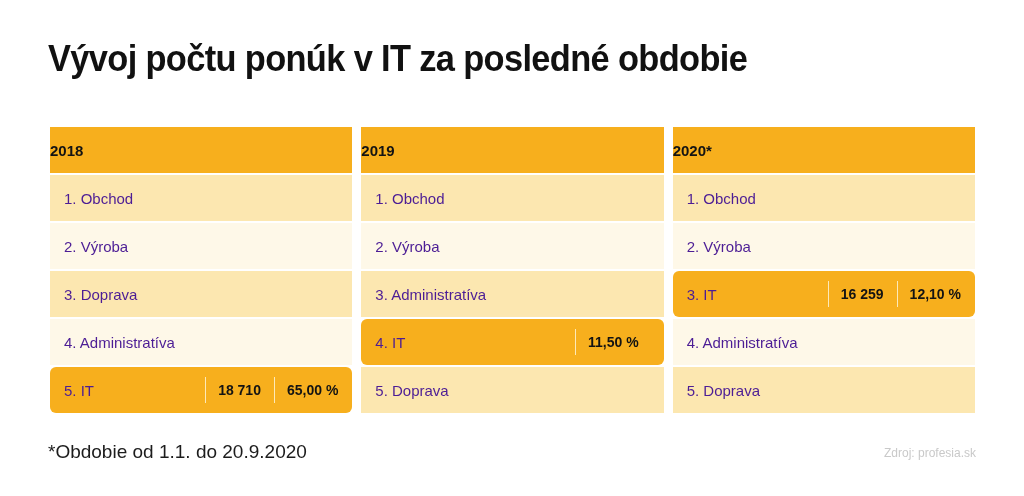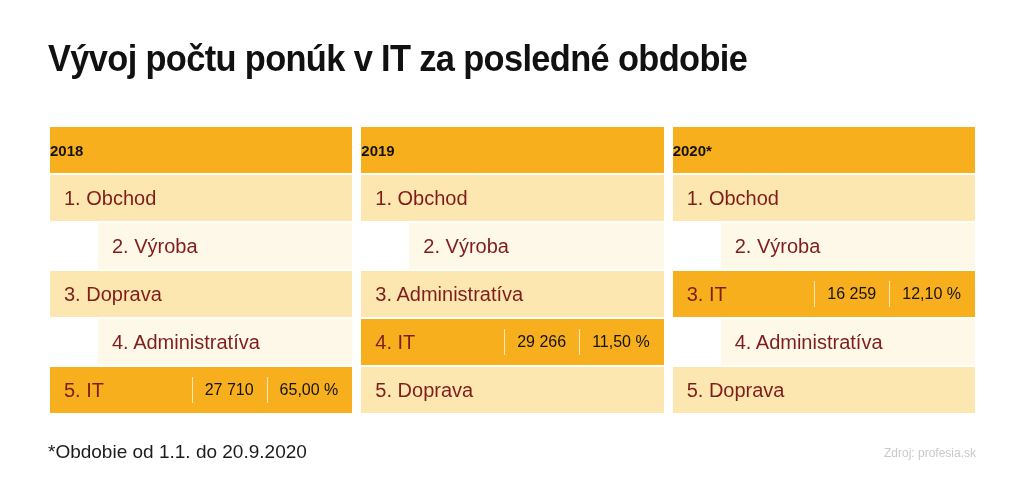--- a/index.html
+++ b/index.html
@@ -62,36 +62,36 @@
   .row {
     height: 46px;
     display: flex;
     align-items: center;
     padding-left: 14px;
     padding-right: 12px;
     box-sizing: border-box;
     position: relative;
   }
   .row.tint-a { background: #FCE7B0; }
-  .row.tint-b { background: #FEF8E8; margin-left: 48px; }
-  .row.highlight { background: #F7AF1D; }
+  .row.tint-b { background: #FEF8E8; }
+  .row.highlight { background: #F7AF1D; border-radius: 6px; }
   .row-label {
-    font-size: 20px;
-    color: #7f1d1d;
+    font-size: 15px;
+    color: #4c1d95;
     flex: 0 0 auto;
   }
   .row-metrics {
     margin-left: auto;
     display: flex;
     align-items: center;
     height: 100%;
   }
   .metric {
-    font-size: 16px;
-    font-weight: normal;
+    font-size: 14px;
+    font-weight: bold;
     color: #131313;
     padding: 14px 13px;
     display: flex;
     align-items: center;
     height: 100%;
     position: relative;
     white-space: nowrap;
   }
   .metric + .metric { padding-right: 2px; }
   .metric::before {
@@ -142,42 +142,41 @@
         </div>
         <div class="row tint-a">
           <span class="row-label">3. Doprava</span>
         </div>
         <div class="row tint-b">
           <span class="row-label">4. Administratíva</span>
         </div>
         <div class="row highlight">
           <span class="row-label">5. IT</span>
           <div class="row-metrics">
-            <span class="metric">27 710</span>
+            <span class="metric">18 710</span>
             <span class="metric">65,00 %</span>
           </div>
         </div>
       </div>
       <div class="col">
         <div class="col-header">
           <span class="col-header-label">2019</span>
         </div>
         <div class="row tint-a">
           <span class="row-label">1. Obchod</span>
         </div>
         <div class="row tint-b">
           <span class="row-label">2. Výroba</span>
         </div>
         <div class="row tint-a">
           <span class="row-label">3. Administratíva</span>
         </div>
         <div class="row highlight">
           <span class="row-label">4. IT</span>
           <div class="row-metrics">
-            <span class="metric">29 266</span>
             <span class="metric">11,50 %</span>
           </div>
         </div>
         <div class="row tint-a">
           <span class="row-label">5. Doprava</span>
         </div>
       </div>
       <div class="col">
         <div class="col-header">
           <span class="col-header-label">2020*</span>

